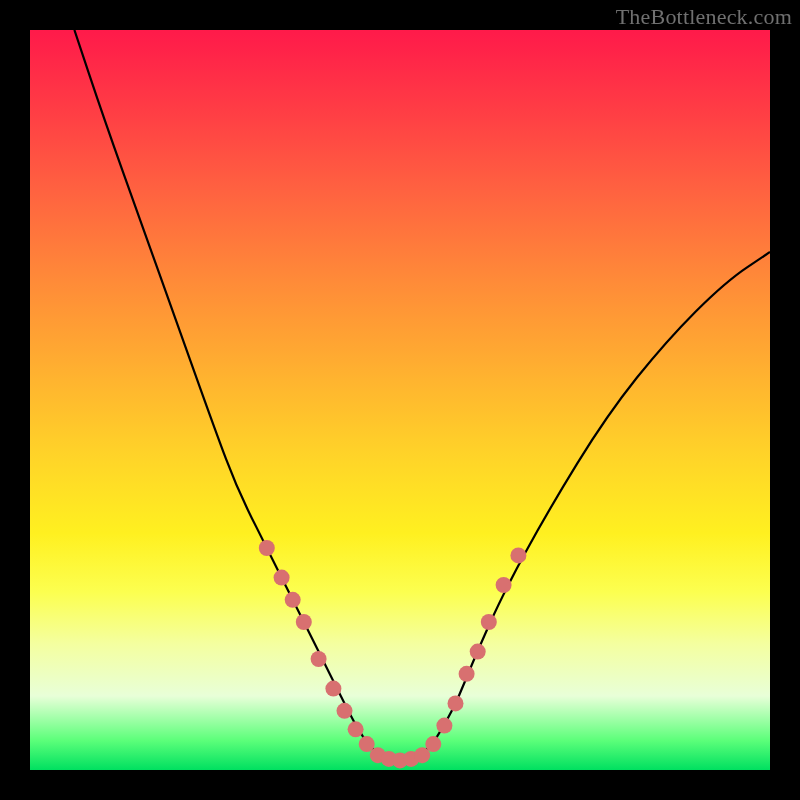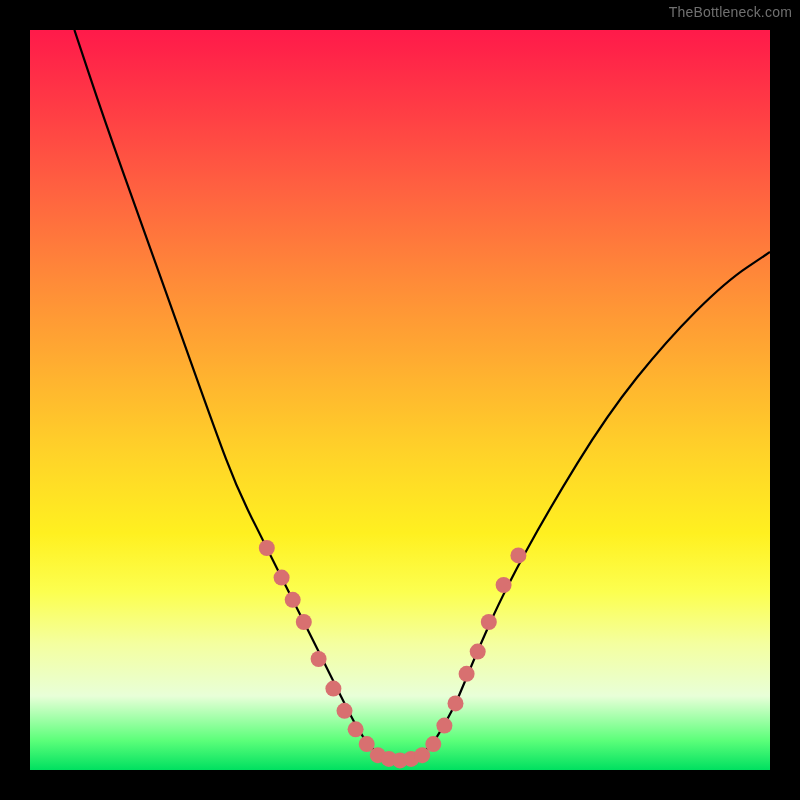--- a/index.html
+++ b/index.html
@@ -41,22 +41,22 @@
     left: 30px;
     top: 30px;
     width: 740px;
     height: 740px;
     pointer-events: none;
   }
   .watermark {
     position: absolute;
     top: 4px;
     right: 8px;
-    font-family: Liberation Sans, sans-serif;
-    font-size: 14px;
+    font-family: Liberation Serif, serif;
+    font-size: 22px;
     color: #707070;
     font-weight: 500;
     letter-spacing: 0.2px;
   }
 </style>
 </head>
 <body>
 
 <div class="container">
   <div class="plot-area"></div>

